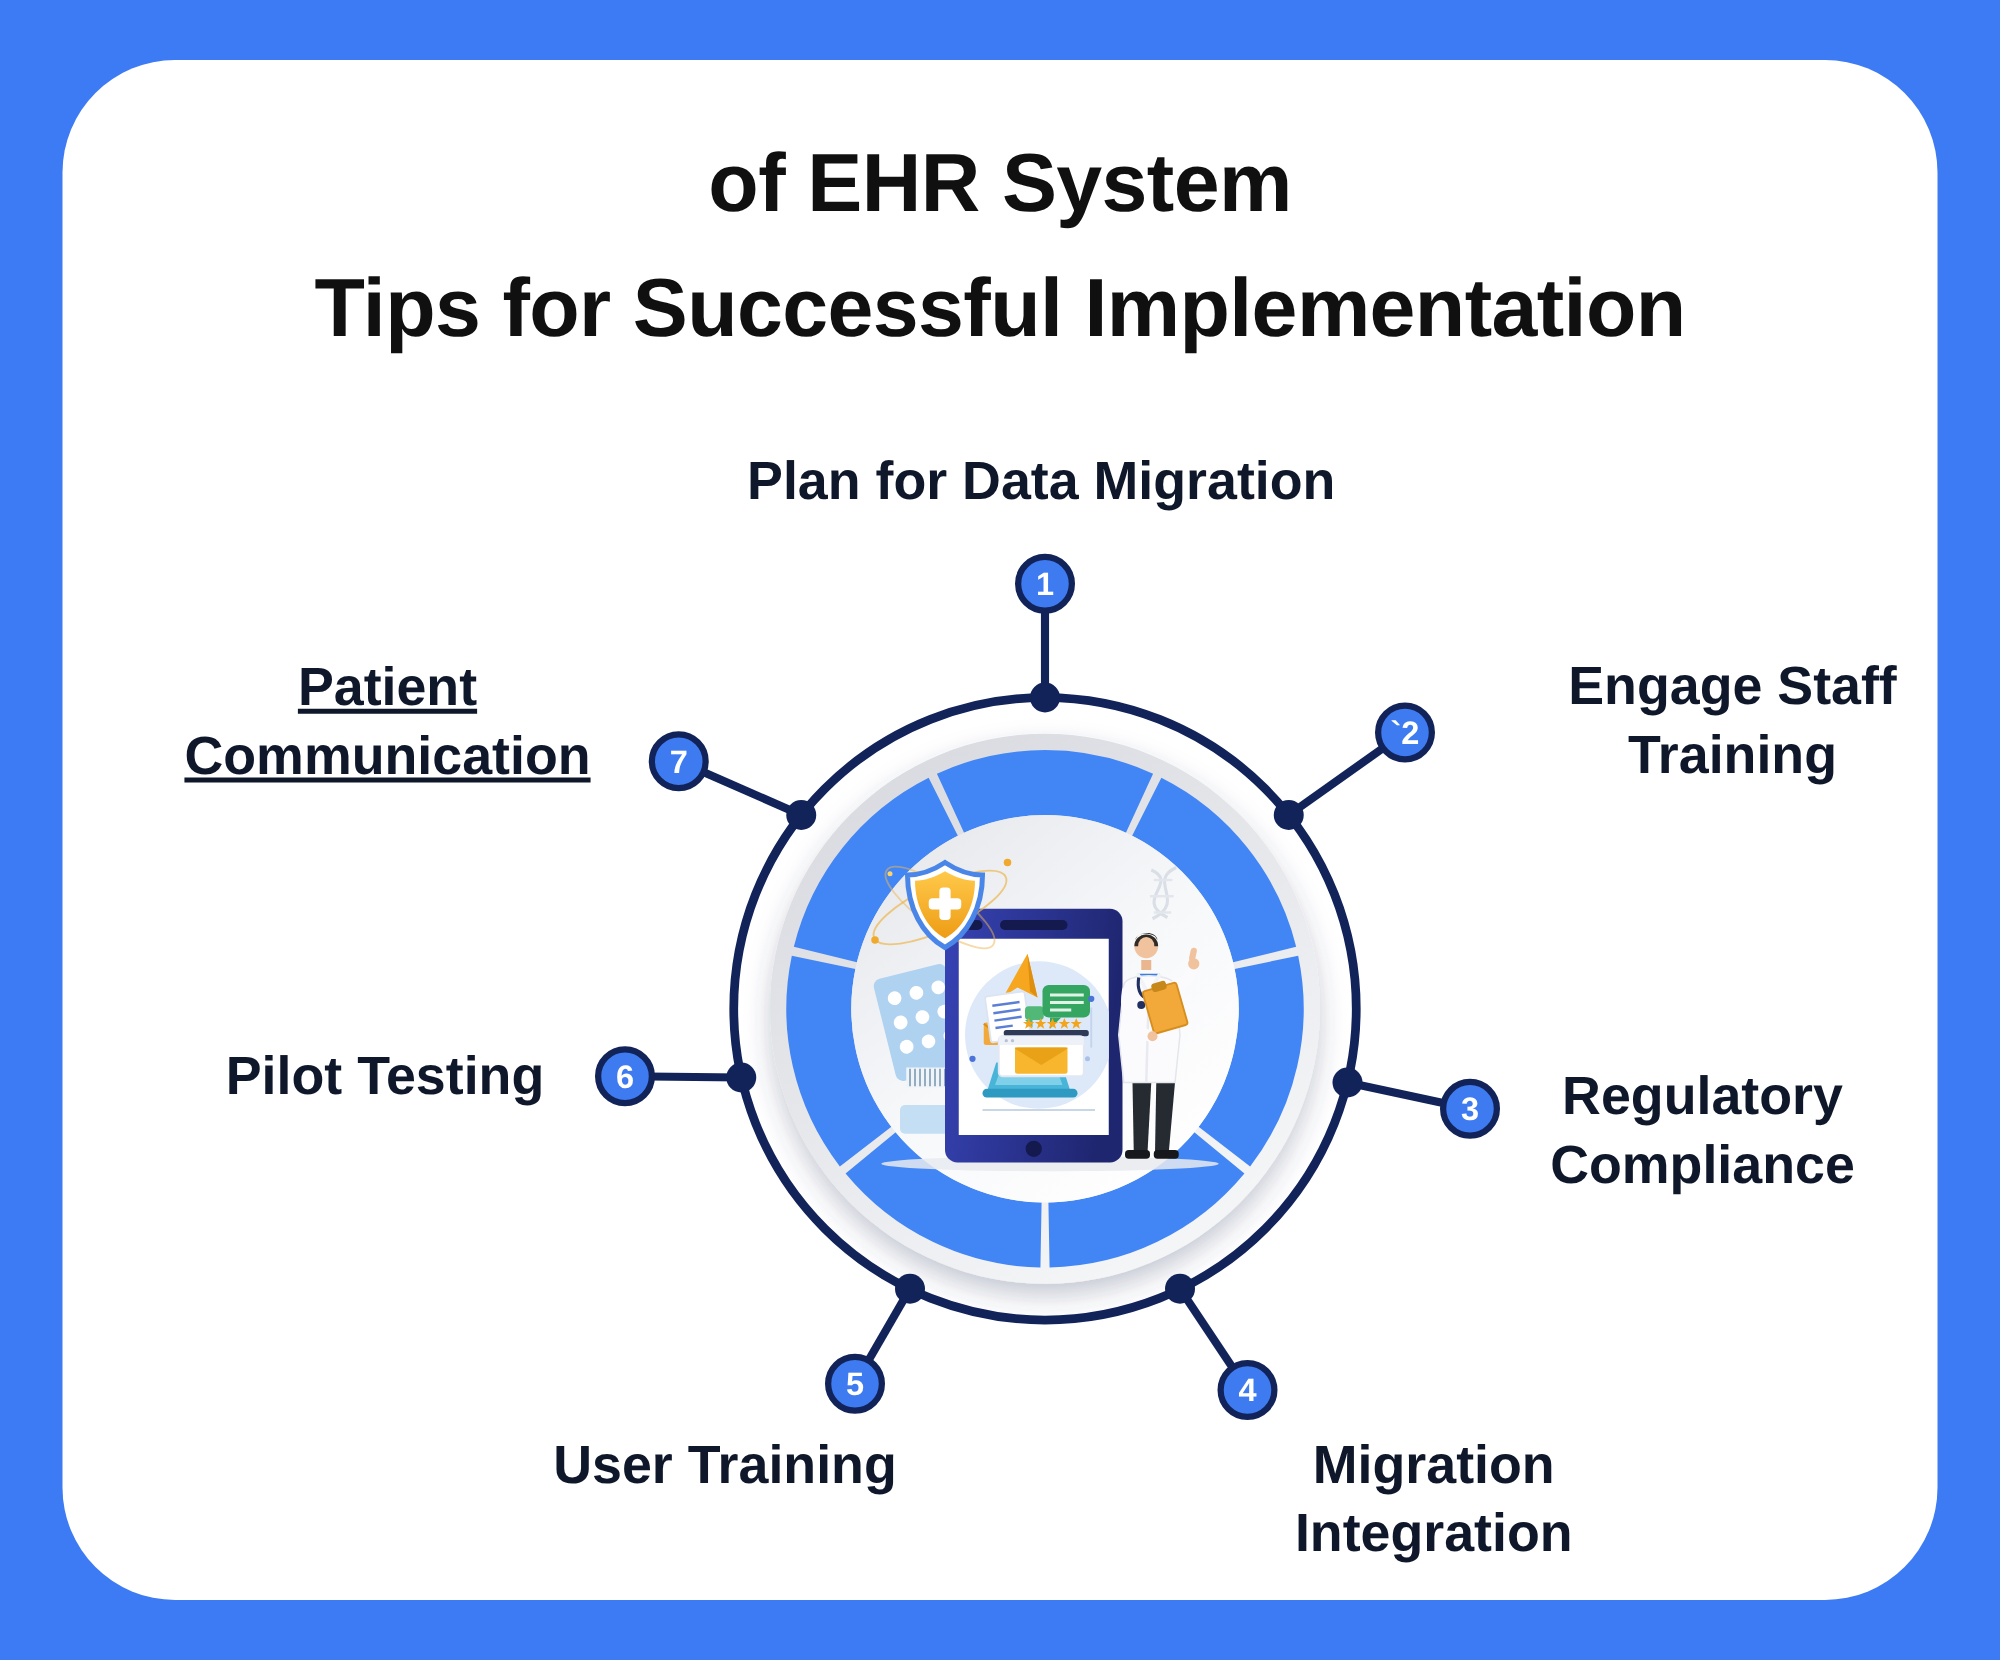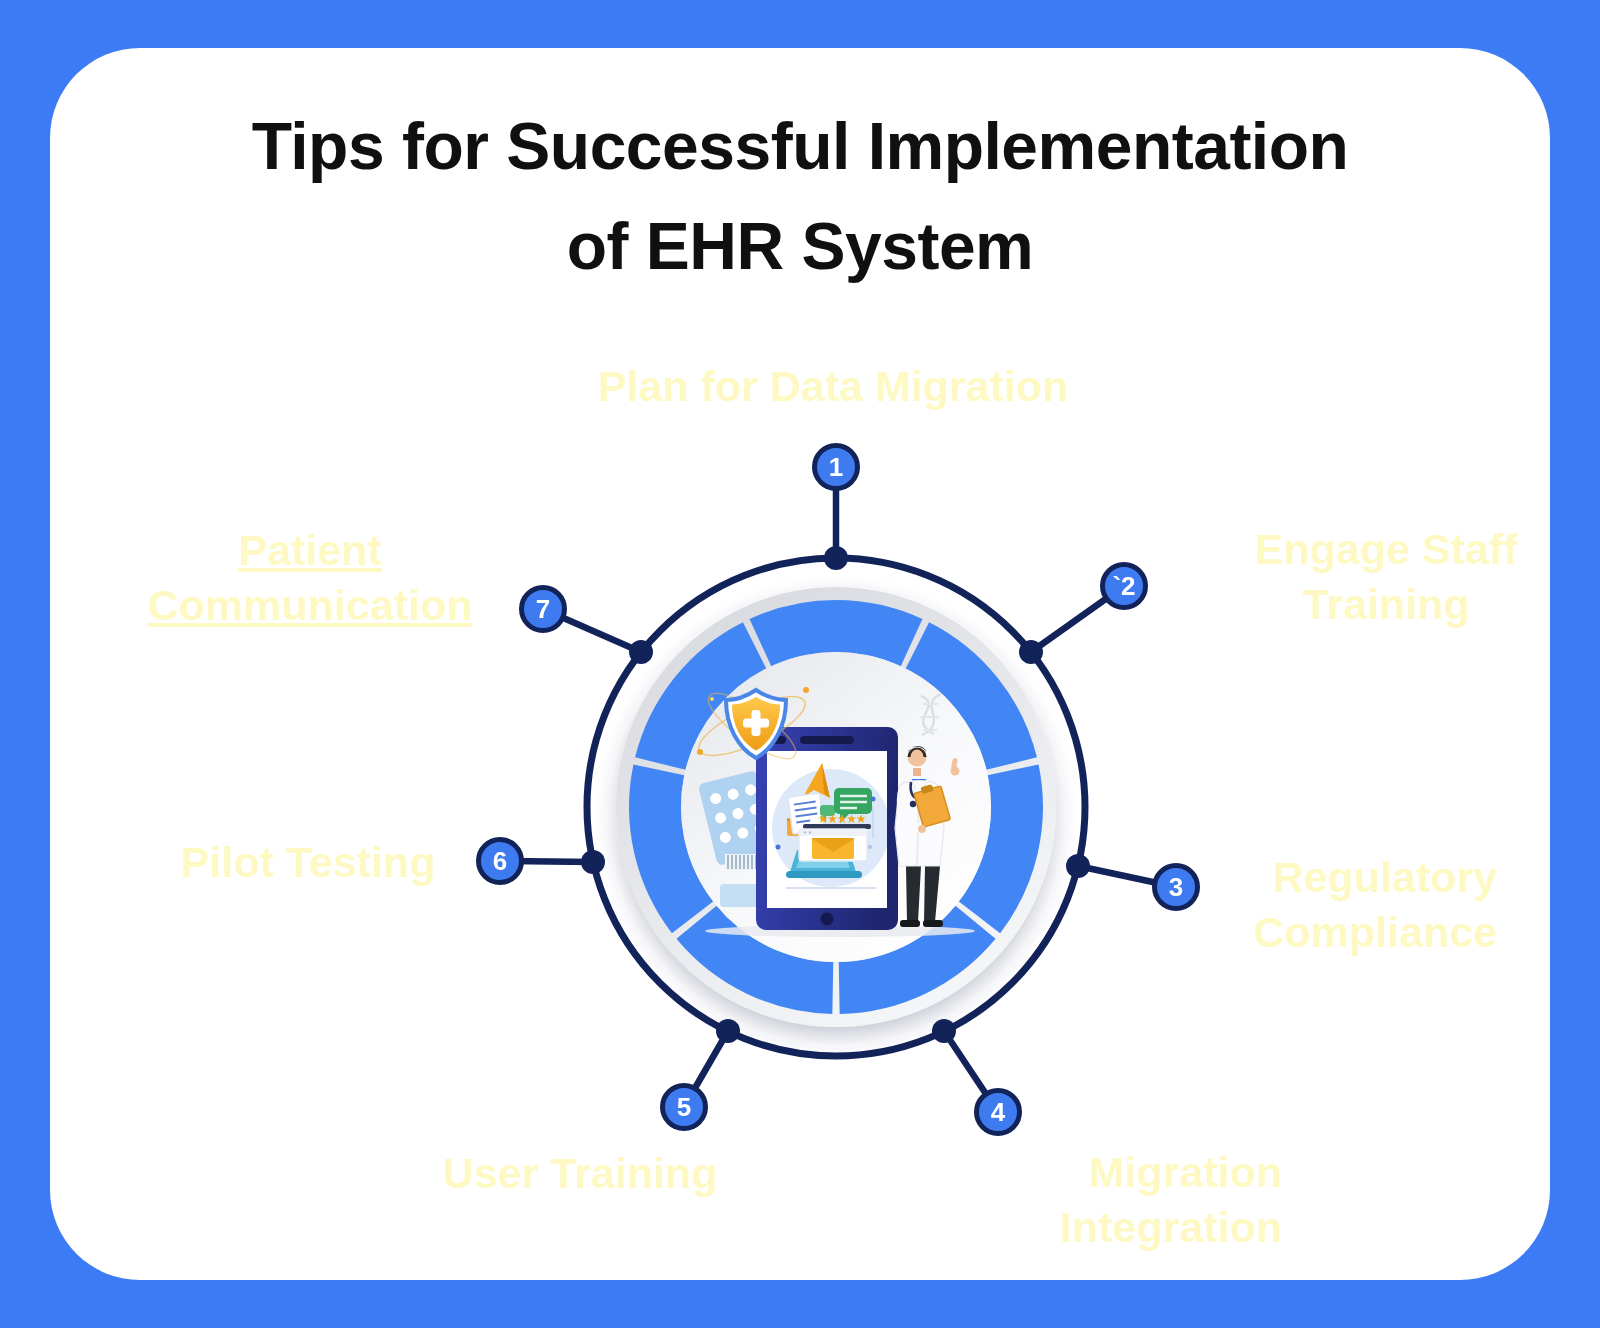--- a/index.html
+++ b/index.html
@@ -13,43 +13,43 @@
     background:#ffffff;border-radius:90px;
   }
   .title{
     position:absolute;top:96px;left:0;width:1600px;text-align:center;
     color:#101010;font-weight:800;font-size:66px;line-height:100px;
     letter-spacing:-0.5px;
   }
   svg.wheel{position:absolute;left:0;top:0;}
   .step-label{
     position:absolute;transform:translate(-50%,-50%);
-    color:#fef9c3;font-weight:700;font-size:43px;line-height:55px;
+    color:#0f172a;font-weight:700;font-size:43px;line-height:55px;
     text-align:center;
   }
   .nowrap{white-space:nowrap;}
   .w290{width:290px;}
-  .w270{width:270px;text-align:right;}
+  .w270{width:270px;}
   .w380{width:380px;text-decoration:underline;}
   .badge{
     position:absolute;width:38px;height:38px;border-radius:50%;
     border:5px solid #12235A;background:#3E7BF0;
     display:flex;align-items:center;justify-content:center;
     transform:translate(-50%,-50%);
     color:#ffffff;font-size:26px;font-weight:700;
   }
 </style>
 </head>
 <body>
 
 <div class="card"></div>
 
 <div class="title">
+  <div>of EHR System</div>
   <div>Tips for Successful Implementation</div>
-  <div>of EHR System</div>
 </div>
 
 <svg class="wheel" width="1600" height="1328" viewBox="0 0 1600 1328">
   <defs>
     <linearGradient id="grayGrad" x1="0" y1="0" x2="0.6" y2="1">
       <stop offset="0" stop-color="#D5D7DD"></stop>
       <stop offset="1" stop-color="#F4F5F7"></stop>
     </linearGradient>
     <linearGradient id="innerGrad" x1="0" y1="0" x2="0.8" y2="1">
       <stop offset="0" stop-color="#E3E5EA"></stop>

